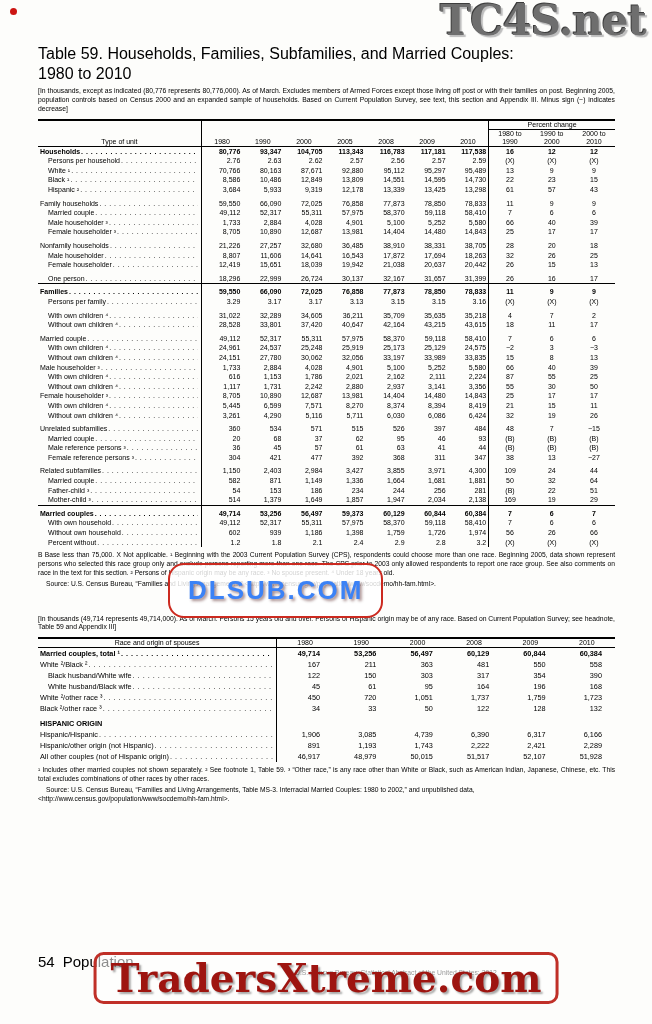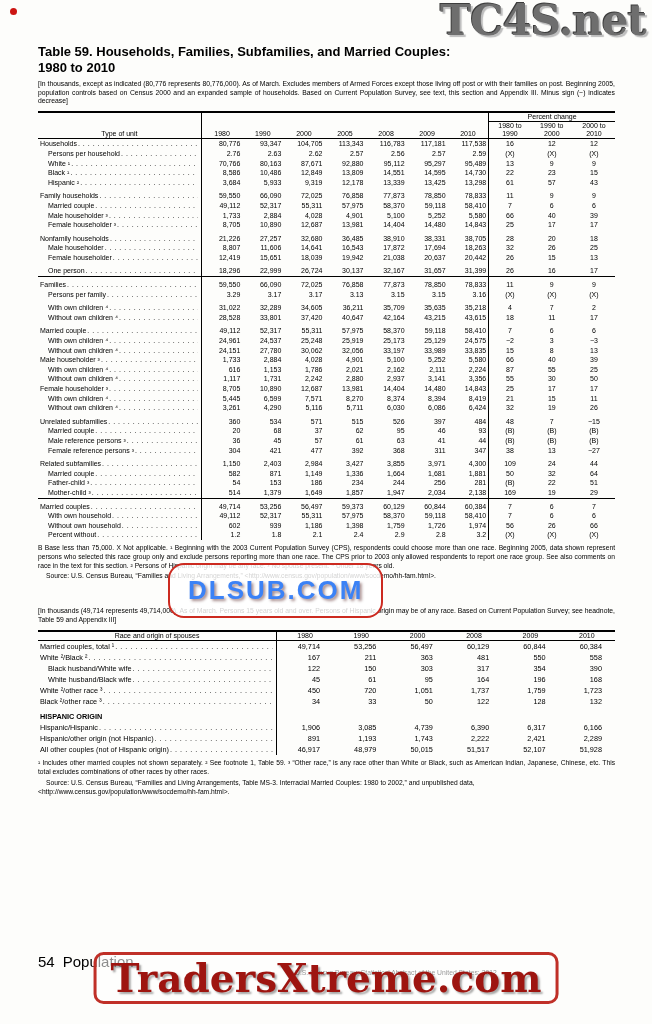--- a/index.html
+++ b/index.html
@@ -5,21 +5,21 @@
   * { box-sizing: border-box; }
   html,body { margin:0; padding:0; }
   body {
     width:652px; height:1024px; position:relative; overflow:hidden;
     background:#fdfdfb; color:#000;
     font-family:"Liberation Sans", sans-serif;
   }
   .page { position:absolute; inset:0; padding:44px 37px 0 38px; }
 
   .tbl-title {
-    font-weight:bold; font-size:13px; line-height:1.22;
+    font-weight:normal; font-size:16px; line-height:1.22;
     white-space:pre-line; margin:0 0 4px 0;
   }
   .headnote { font-size:6.8px; line-height:1.3; margin:0 0 5px 0; text-align:justify; }
 
   table.data { border-collapse:collapse; width:100%; table-layout:fixed;
     border-top:2px solid #000; }
   table.data th, table.data td { padding:0 2px; vertical-align:bottom; }
   thead th { font-weight:normal; font-size:7px; text-align:center; vertical-align:middle;
     line-height:1.15; padding:2px 1px; }
   thead { border-bottom:1px solid #000; }
@@ -37,21 +37,21 @@
   #t59 td.col-7, #t59 td.col-8, #t59 td.col-9 { text-align:center; padding-right:2px; }
 
   td.num { text-align:right; padding-right:5px; white-space:nowrap; overflow:hidden; }
   #t60 td.num { padding-right:13px; }
 
   .labelwrap { display:flex; overflow:hidden; align-items:baseline; }
   .lbl { white-space:nowrap; }
   .leader { flex:1; white-space:nowrap; overflow:hidden; margin:0 1px; }
   .leader::after { content:". . . . . . . . . . . . . . . . . . . . . . . . . . . . . . . . . . . . . . . . . . . . . . . . . . . . . . . . . . . . . . . . . . . . . . . ."; letter-spacing:0.5px; }
   .indent-1 .labelwrap { margin-left:8px; }
-  tr.bold td { font-weight:normal; }
+  tr.bold td { font-weight:bold; }
   tr.gap td { padding-top:4px; }
   tr.rule td { border-top:1px solid #000; padding-top:3px; }
   td.section { font-weight:bold; }
   td.section .labelwrap { justify-content:flex-start; }
 
   .footnote { font-size:6.7px; line-height:1.32; margin:4px 0 0 0; text-align:justify; }
   .sourcenote { font-size:6.7px; line-height:1.32; margin:2px 0 0 0; text-indent:8px; }
 
   .t60wrap { margin-top:26px; }
 

